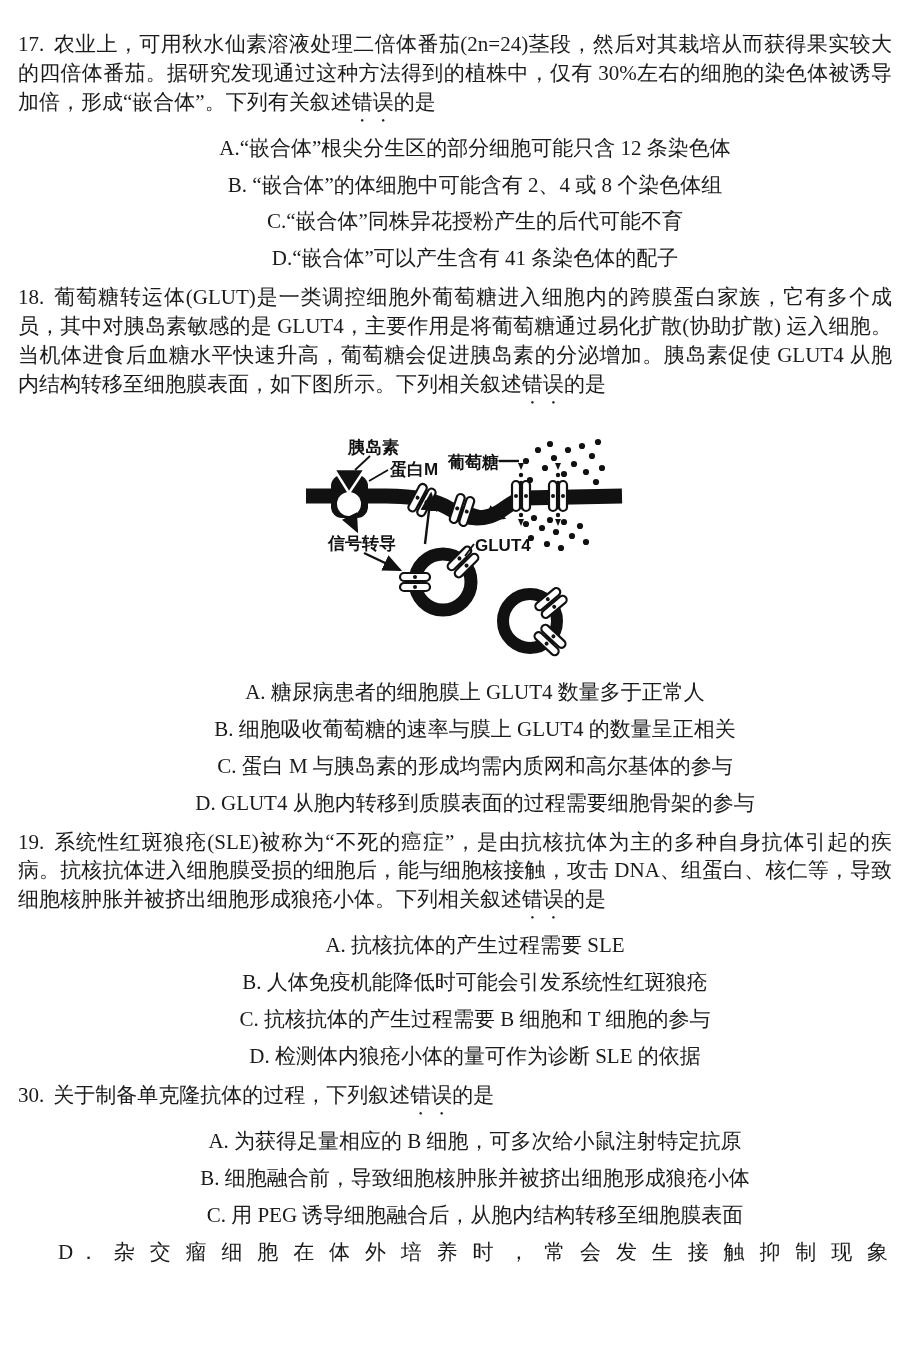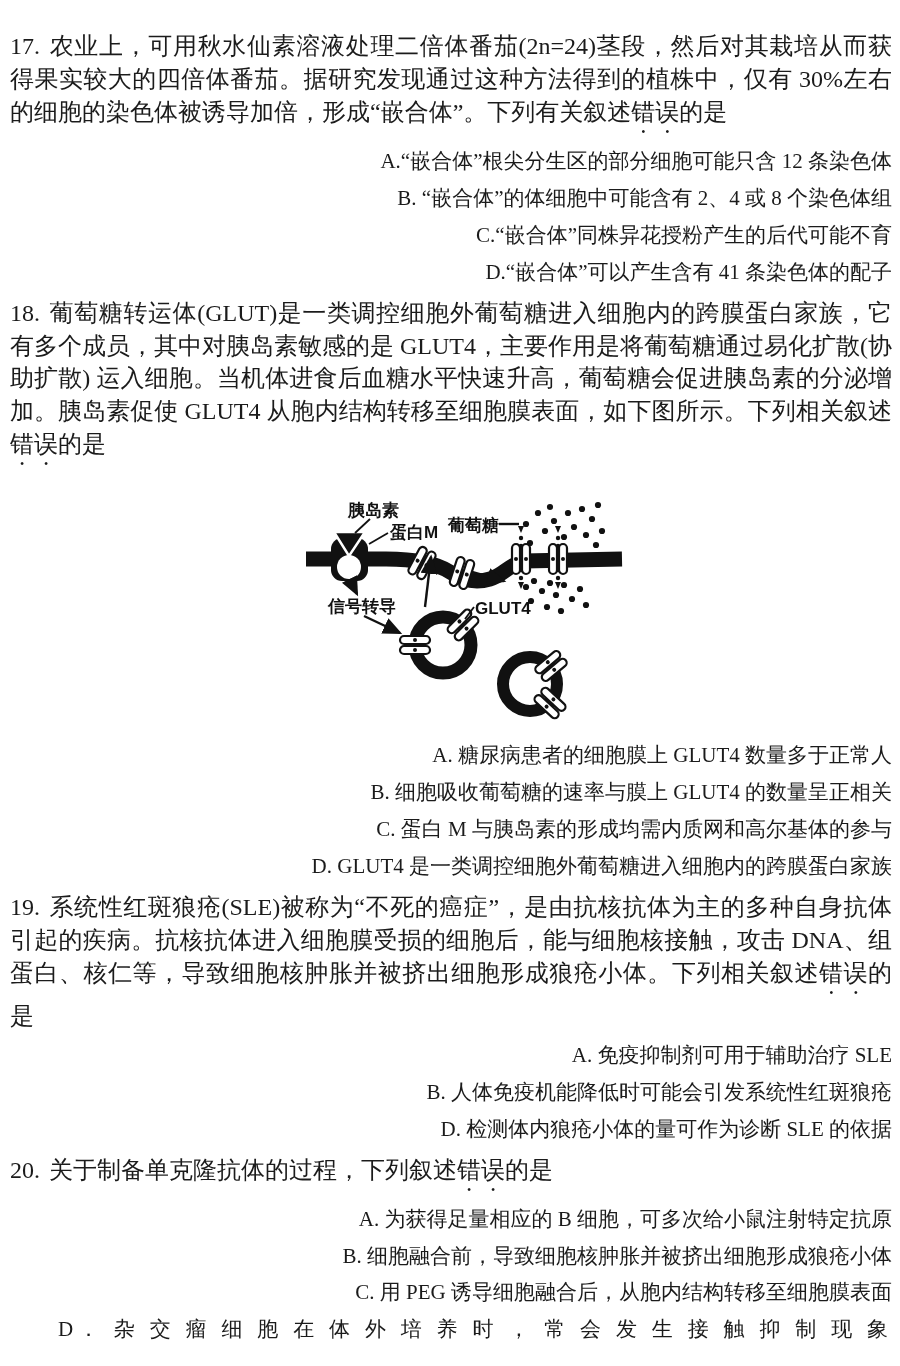--- a/index.html
+++ b/index.html
@@ -4,35 +4,35 @@
 <style>
   html,body{margin:0;padding:0;background:#ffffff;}
   body{
     width:900px;height:1366px;overflow:hidden;
     font-family:"Liberation Serif","DejaVu Serif",serif;
     color:#1b1b1b;
   }
   .page{box-sizing:border-box;width:900px;padding:30px 8px 0 10px;}
   .question{margin:0 0 6px 0;}
   .stem{
-    font-size:24px;line-height:1.37;text-align:justify;
-    margin:0 0 4px 0;
+    font-size:21px;line-height:1.37;text-align:justify;
+    margin:0 0 4px 8px;
   }
   .qnum{margin-right:9px;}
   .emph{
     -webkit-text-emphasis:filled dot;
     -webkit-text-emphasis-position:under right;
     text-emphasis:filled dot;
     text-emphasis-position:under right;
   }
   .options{margin:4px 0 10px 0;}
   .option{
     font-size:21px;line-height:1.38;
     margin:8px 0 8px 0;padding-left:48px;
-    text-align:right;
+    text-align:center;
   }
   .option.spread{
     text-align:justify;
     text-align-last:justify;
     padding-right:4px;
   }
   .figure-wrap{margin:16px 0 8px 288px;width:344px;}
   .fig-label{
     font-family:"Liberation Sans","DejaVu Sans",sans-serif;
     font-weight:700;font-size:17px;fill:#111;
@@ -153,35 +153,36 @@
         <text class="fig-label" x="150" y="44">葡萄糖</text>
         <text class="fig-label" x="30" y="125">信号转导</text>
         <text class="fig-label" x="177" y="127">GLUT4</text>
       </svg>
     </div>
 
     <div class="options">
       <div class="option">A. 糖尿病患者的细胞膜上 GLUT4 数量多于正常人</div>
       <div class="option">B. 细胞吸收葡萄糖的速率与膜上 GLUT4 的数量呈正相关</div>
       <div class="option">C. 蛋白 M 与胰岛素的形成均需内质网和高尔基体的参与</div>
-      <div class="option">D. GLUT4 是一类调控细胞外葡萄糖进入细胞内的跨膜蛋白家族</div>
+      <div class="option">D. GLUT4 从胞内转移到质膜表面的过程需要细胞骨架的参与</div>
     </div>
   </section>
 
   <section class="question">
     <p class="stem"><span class="qnum">19.</span><span>系统性红斑狼疮(SLE)被称为“不死的癌症”，是由抗核抗体为主的多种自身抗体引起的疾病。抗核抗体进入细胞膜受损的细胞后，能与细胞核接触，攻击 DNA、组蛋白、核仁等，导致细胞核肿胀并被挤出细胞形成狼疮小体。下列相关叙述</span><span class="emph">错误</span><span>的是</span></p>
     <div class="options">
-      <div class="option">A. 免疫抑制剂可用于辅助治疗 SLE</div>
+      <div class="option">A. 抗核抗体的产生过程需要 SLE</div>
       <div class="option">B. 人体免疫机能降低时可能会引发系统性红斑狼疮</div>
+      <div class="option">C. 抗核抗体的产生过程需要 B 细胞和 T 细胞的参与</div>
       <div class="option">D. 检测体内狼疮小体的量可作为诊断 SLE 的依据</div>
     </div>
   </section>
 
   <section class="question">
-    <p class="stem"><span class="qnum">20.</span><span>关于制备单克隆抗体的过程，下列叙述</span><span class="emph">错误</span><span>的是</span></p>
+    <p class="stem"><span class="qnum">30.</span><span>关于制备单克隆抗体的过程，下列叙述</span><span class="emph">错误</span><span>的是</span></p>
     <div class="options">
       <div class="option">A. 为获得足量相应的 B 细胞，可多次给小鼠注射特定抗原</div>
       <div class="option">B. 细胞融合前，导致细胞核肿胀并被挤出细胞形成狼疮小体</div>
       <div class="option">C. 用 PEG 诱导细胞融合后，从胞内结构转移至细胞膜表面</div>
       <div class="option spread">D． 杂 交 瘤 细 胞 在 体 外 培 养 时 ， 常 会 发 生 接 触 抑 制 现 象</div>
     </div>
   </section>
 
 </div>
 

